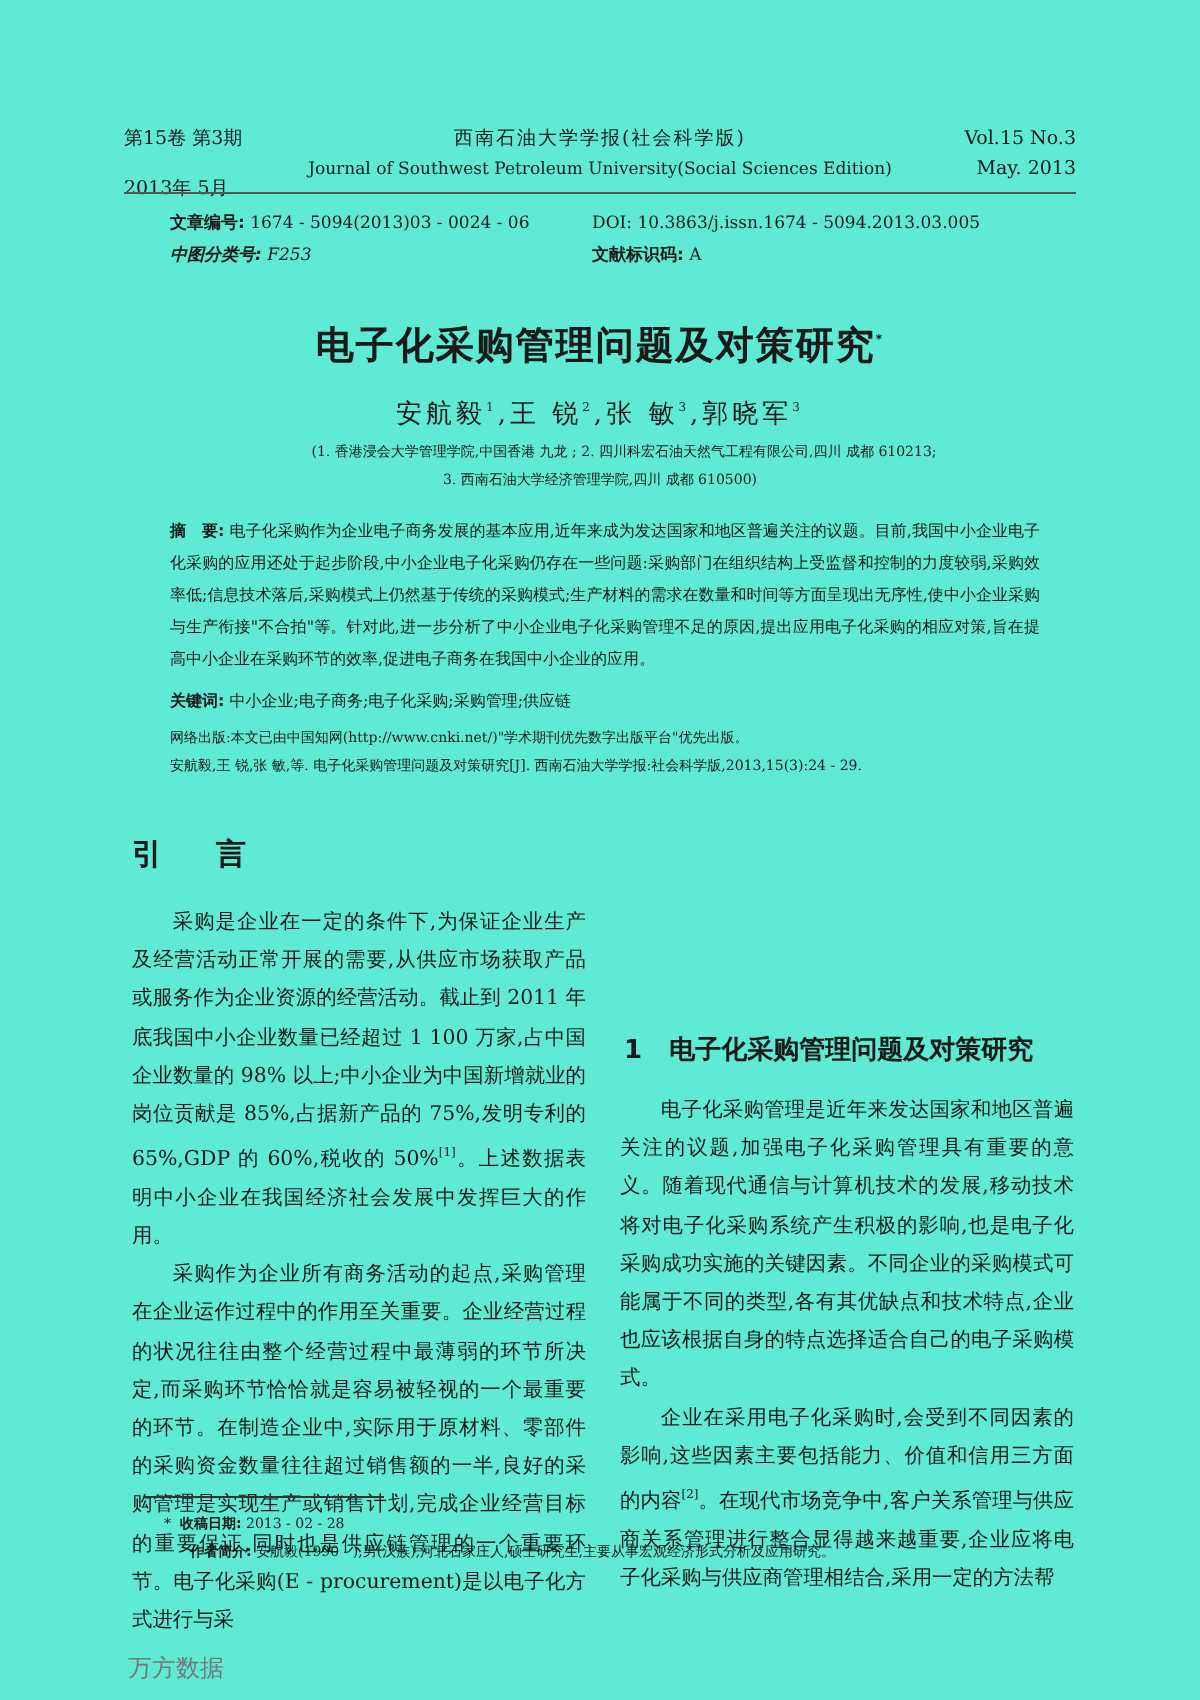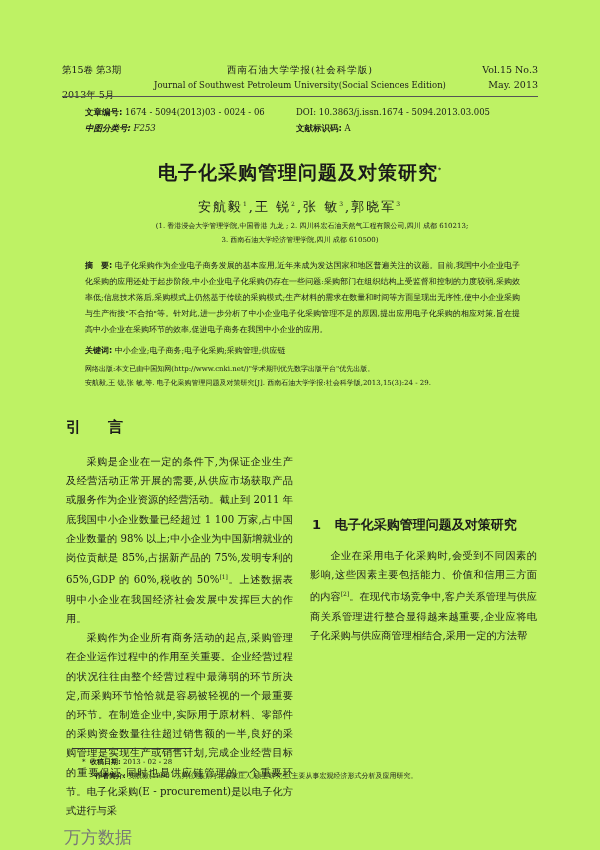--- a/index.html
+++ b/index.html
@@ -1,38 +1,38 @@
 <!DOCTYPE html>
 <html><head>
 <meta charset="utf-8">
 <style>
   html,body{margin:0;padding:0;background:#ffffff;}
   body{width:600px;height:850px;position:relative;overflow:hidden;font-family:"DejaVu Serif","Liberation Serif",serif;color:#1a1a1a;}
-  .page{position:absolute;left:0;top:0;width:600px;height:850px;background:#bef264;}
+  .page{position:absolute;left:0;top:0;width:600px;height:850px;background:#5eead4;}
   .abs{position:absolute;white-space:nowrap;}
   .hdr{font-size:9.5px;line-height:14px;}
   .rule{position:absolute;left:62px;width:476px;height:1px;background:#555;}
   .meta{font-size:8.5px;line-height:14px;}
   .meta b{font-family:"DejaVu Sans","Liberation Sans",sans-serif;font-weight:bold;}
   .title{font-family:"DejaVu Sans","Liberation Sans",sans-serif;font-weight:bold;font-size:19px;letter-spacing:1px;}
   .authors{font-size:13px;letter-spacing:2px;}
   .affil{font-size:7px;line-height:13px;text-align:center;}
   .abstract{position:absolute;left:85px;width:435px;font-size:8px;line-height:16px;white-space:normal;text-align:justify;}
   .abstract b{font-family:"DejaVu Sans","Liberation Sans",sans-serif;}
   .small{font-size:7px;line-height:14px;}
   .sec{font-family:"DejaVu Sans","Liberation Sans",sans-serif;font-weight:bold;font-size:15px;letter-spacing:6px;}
   .sec2{font-family:"DejaVu Sans","Liberation Sans",sans-serif;font-weight:bold;font-size:13px;}
   .col{position:absolute;font-size:10.2px;line-height:19.2px;white-space:normal;text-align:justify;}
   .col p{margin:0;}
   .ind{text-indent:2em;}
   sup{font-size:6px;}
   .fnrule{position:absolute;left:72px;width:120px;height:1px;background:#333;}
   .fn{font-size:7px;line-height:14px;}
   .fn b{font-family:"DejaVu Sans","Liberation Sans",sans-serif;}
-  .wm{font-size:17px;color:#777;text-align:center;}
+  .wm{font-size:12px;color:#777;text-align:center;}
 </style>
 </head>
 <body>
 
 <div class="page">
 
   <div class="abs hdr" style="left:62px;top:63px;">第15卷  第3期</div>
   <div class="abs hdr" style="left:62px;top:88px;text-align:center;">2013年   5月</div>
   <div class="abs hdr" style="left:0;width:600px;top:78px;text-align:center;font-size:8.5px;">Journal of Southwest Petroleum University(Social Sciences Edition)</div>
   <div class="abs hdr" style="left:0;width:600px;top:63px;text-align:center;letter-spacing:1px;">西南石油大学学报(社会科学版)</div>
@@ -61,20 +61,21 @@
   <div class="abs small" style="left:85px;top:376px;">安航毅,王 锐,张 敏,等. 电子化采购管理问题及对策研究[J]. 西南石油大学学报:社会科学版,2013,15(3):24 - 29.</div>
 
   <div class="abs sec" style="left:66px;top:418px;">引　言</div>
   <div class="col" style="left:66px;top:452px;width:227px;">
     <p class="ind"><span>采购是企业在一定的条件下,为保证企业生产及经营活动正常开展的需要,从供应市场获取产品或服务作为企业资源的经营活动。截止到 2011 年底我国中小企业数量已经超过 1 100 万家,占中国企业数量的 98% 以上;中小企业为中国新增就业的岗位贡献是 85%,占据新产品的 75%,发明专利的 65%,GDP 的 60%,税收的 50%</span><sup>[1]</sup><span>。上述数据表明中小企业在我国经济社会发展中发挥巨大的作用。</span></p>
     <p class="ind">采购作为企业所有商务活动的起点,采购管理在企业运作过程中的作用至关重要。企业经营过程的状况往往由整个经营过程中最薄弱的环节所决定,而采购环节恰恰就是容易被轻视的一个最重要的环节。在制造企业中,实际用于原材料、零部件的采购资金数量往往超过销售额的一半,良好的采购管理是实现生产或销售计划,完成企业经营目标的重要保证,同时也是供应链管理的一个重要环节。电子化采购(E - procurement)是以电子化方式进行与采</p>
   </div>
 
   <div class="abs sec2" style="left:312px;top:516px;"><span>1</span>&nbsp;&nbsp;&nbsp;<span>电子化采购管理问题及对策研究</span></div>
   <div class="col" style="left:310px;top:546px;width:227px;">
+    <p class="ind">电子化采购管理是近年来发达国家和地区普遍关注的议题,加强电子化采购管理具有重要的意义。随着现代通信与计算机技术的发展,移动技术将对电子化采购系统产生积极的影响,也是电子化采购成功实施的关键因素。不同企业的采购模式可能属于不同的类型,各有其优缺点和技术特点,企业也应该根据自身的特点选择适合自己的电子采购模式。</p>
     <p class="ind"><span>企业在采用电子化采购时,会受到不同因素的影响,这些因素主要包括能力、价值和信用三方面的内容</span><sup>[2]</sup><span>。在现代市场竞争中,客户关系管理与供应商关系管理进行整合显得越来越重要,企业应将电子化采购与供应商管理相结合,采用一定的方法帮</span></p>
   </div>
 
   <div class="fnrule" style="top:748px;"></div>
   <div class="abs fn" style="left:82px;top:755px;"><span>*</span>&nbsp;&nbsp;<b>收稿日期:</b><span> 2013 - 02 - 28</span></div>
   <div class="abs fn" style="left:95px;top:769px;"><b>作者简介:</b><span> 安航毅(1990 - ),男(汉族),河北石家庄人,硕士研究生,主要从事宏观经济形式分析及应用研究。</span></div>
 
   <div class="abs wm" style="left:64px;top:826px;">万方数据</div>
 </div>
 

